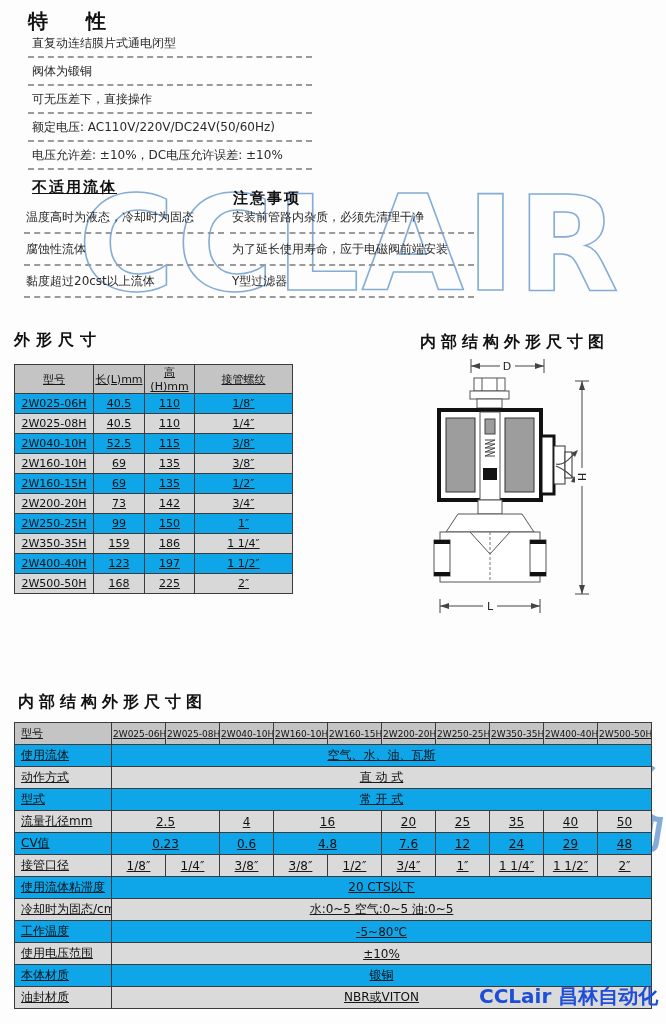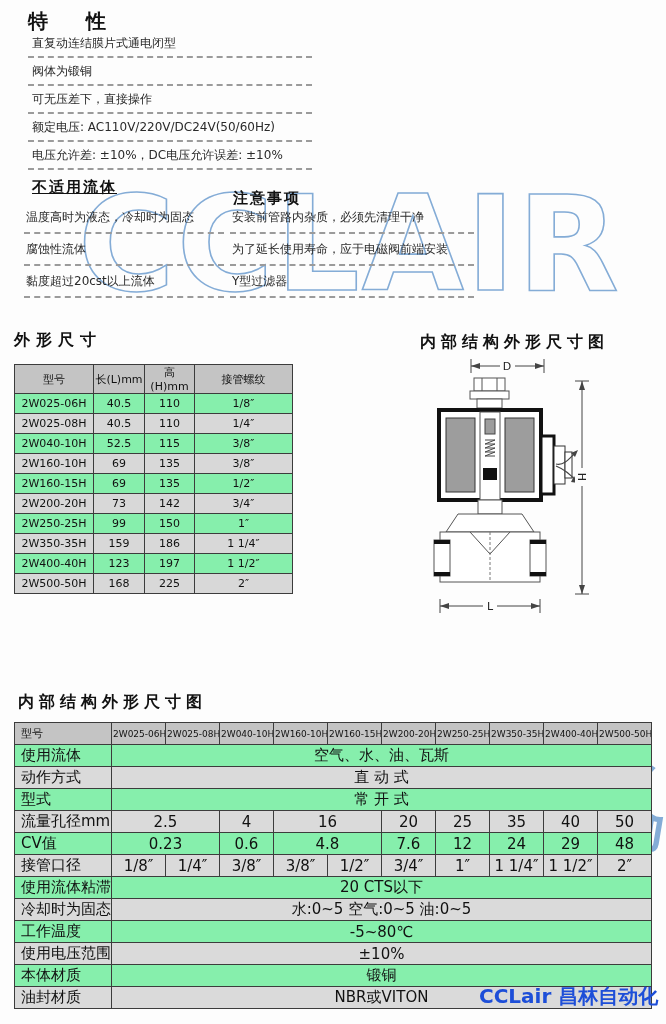--- a/index.html
+++ b/index.html
@@ -20,37 +20,37 @@
   .dash-list{position:absolute;}
   .dash-item{
     font-size:12px;color:#2a2a2a;
     padding:5px 2px 4px 4px;
     border-bottom:2px dashed #9b9b9b;
     white-space:nowrap;overflow:hidden;
   }
   .wide .dash-item{padding:7px 2px 6px 2px;}
 
   
-  table{border-collapse:collapse;background:#86efac;}
+  table{border-collapse:collapse;background:#0ea5e9;text-decoration:underline;}
   .dims{position:absolute;left:14px;top:364px;width:278px;table-layout:fixed;}
   .dims th,.dims td{
     border:1px solid #3c3c3c;height:19px;text-align:center;
     font-size:11px;font-weight:normal;color:#111;padding:0;
   }
   .dims th{background:#c4c4c4;}
   .dims tr.alt td{background:#d8d8d8;}
   .dims col:nth-child(1){width:79px;}
   .dims col:nth-child(2){width:51px;}
   .dims col:nth-child(3){width:50px;}
   .dims col:nth-child(4){width:98px;}
 
   .specs{position:absolute;left:14px;top:722px;width:637px;table-layout:fixed;}
   .specs th,.specs td{
     border:1px solid #3c3c3c;height:21px;text-align:center;
-    font-size:15px;font-weight:normal;color:#111;padding:0 1px;
+    font-size:12px;font-weight:normal;color:#111;padding:0 1px;
     overflow:hidden;white-space:nowrap;
   }
   .specs tr.head th{background:#c4c4c4;font-size:9px;}
   .specs tr.head th.lbl{font-size:11px;}
   .specs th.lbl{text-align:left;padding-left:6px;}
   .specs tr.alt th,.specs tr.alt td{background:#dadada;}
 
   
   .wm{position:absolute;pointer-events:none;opacity:.85;}
 

